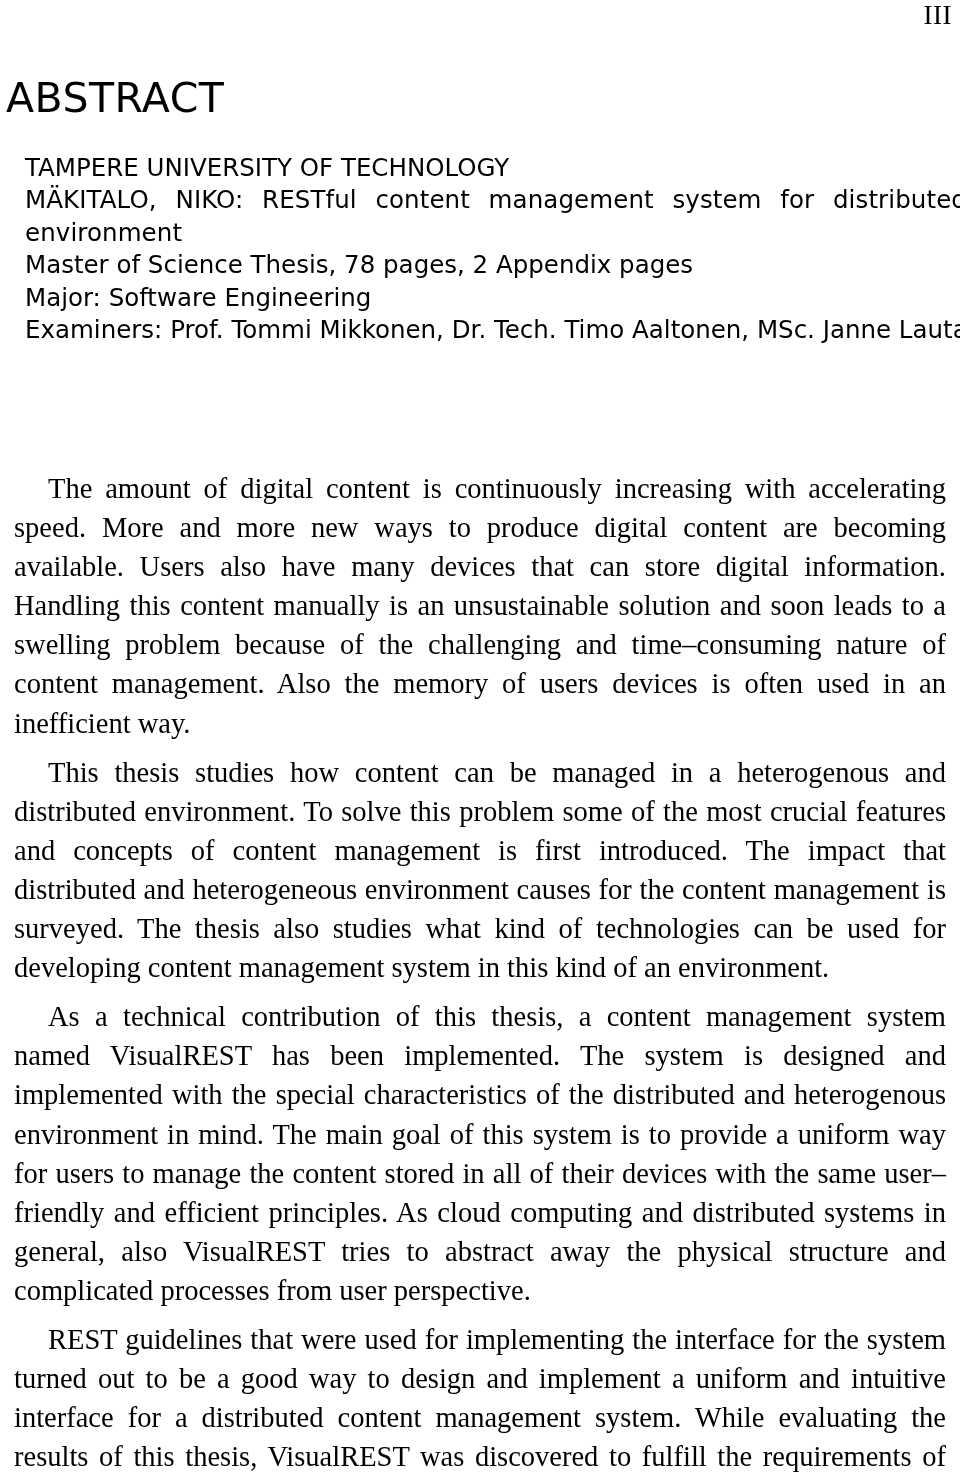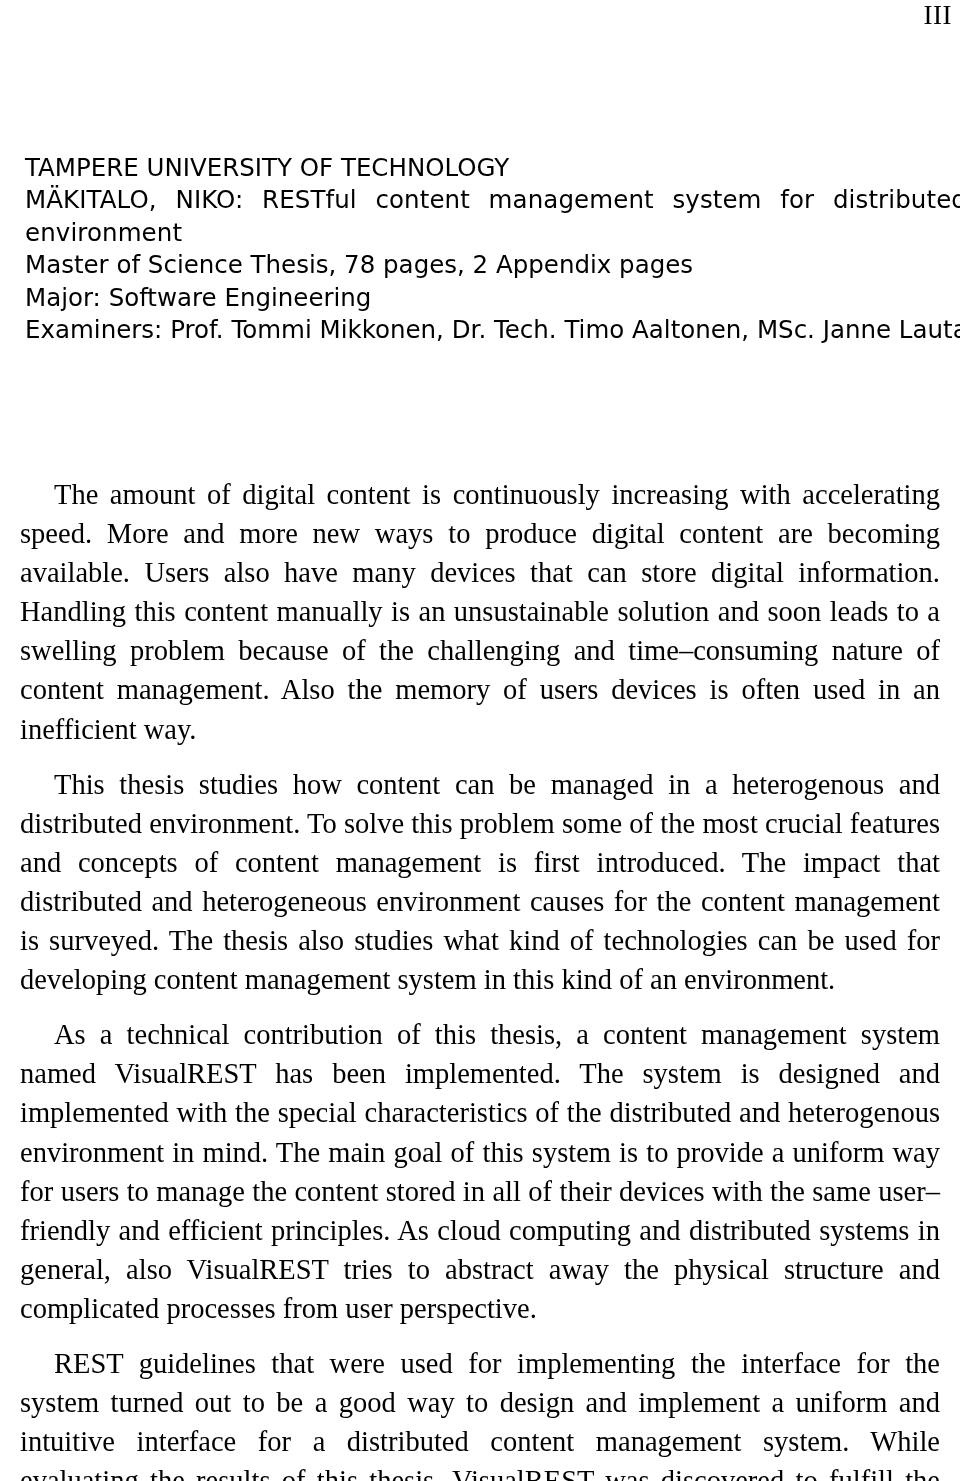--- a/index.html
+++ b/index.html
@@ -82,32 +82,33 @@
     left: 4px;
     width: 952px;
     font-family: "Liberation Serif", "DejaVu Serif", serif;
     font-size: 28.5px;
     line-height: 39.1px;
     text-align: justify;
     text-align-last: left;
     hyphens: manual;
   }
   .abstract-body p {
-    margin: 16px;
+    margin: 10px;
     padding: 0;
     text-indent: 34px;
   }
 </style>
 </head>
 <body>
 
 <div class="page">
 
   <div class="folio">III</div>
 
+  <h1 class="doc-heading">ABSTRACT</h1>
 
   <div class="meta-block">
     <span class="meta-line">TAMPERE UNIVERSITY OF TECHNOLOGY</span>
     <span class="meta-line wrap bold">MÄKITALO, NIKO: RESTful content management system for distributed environment</span>
     <span class="meta-line">Master of Science Thesis, 78 pages, 2 Appendix pages</span>
     <span class="meta-line">Major: Software Engineering</span>
     <span class="meta-line">Examiners: Prof. Tommi Mikkonen, Dr. Tech. Timo Aaltonen, MSc. Janne Lautamäki</span>
   </div>
 
   <div class="abstract-body">

